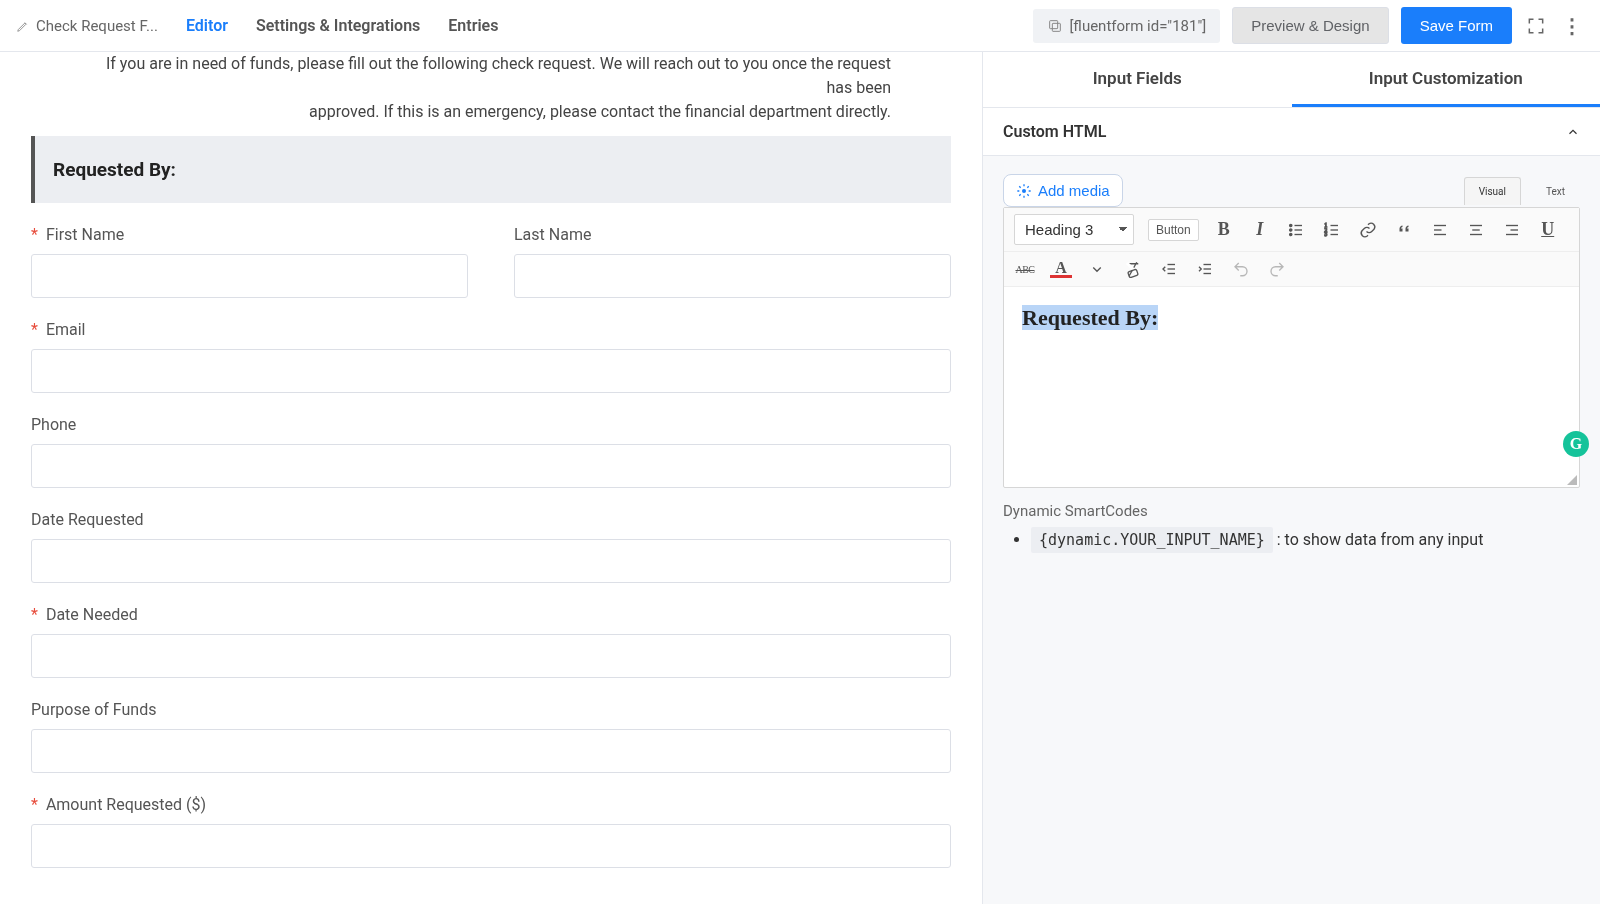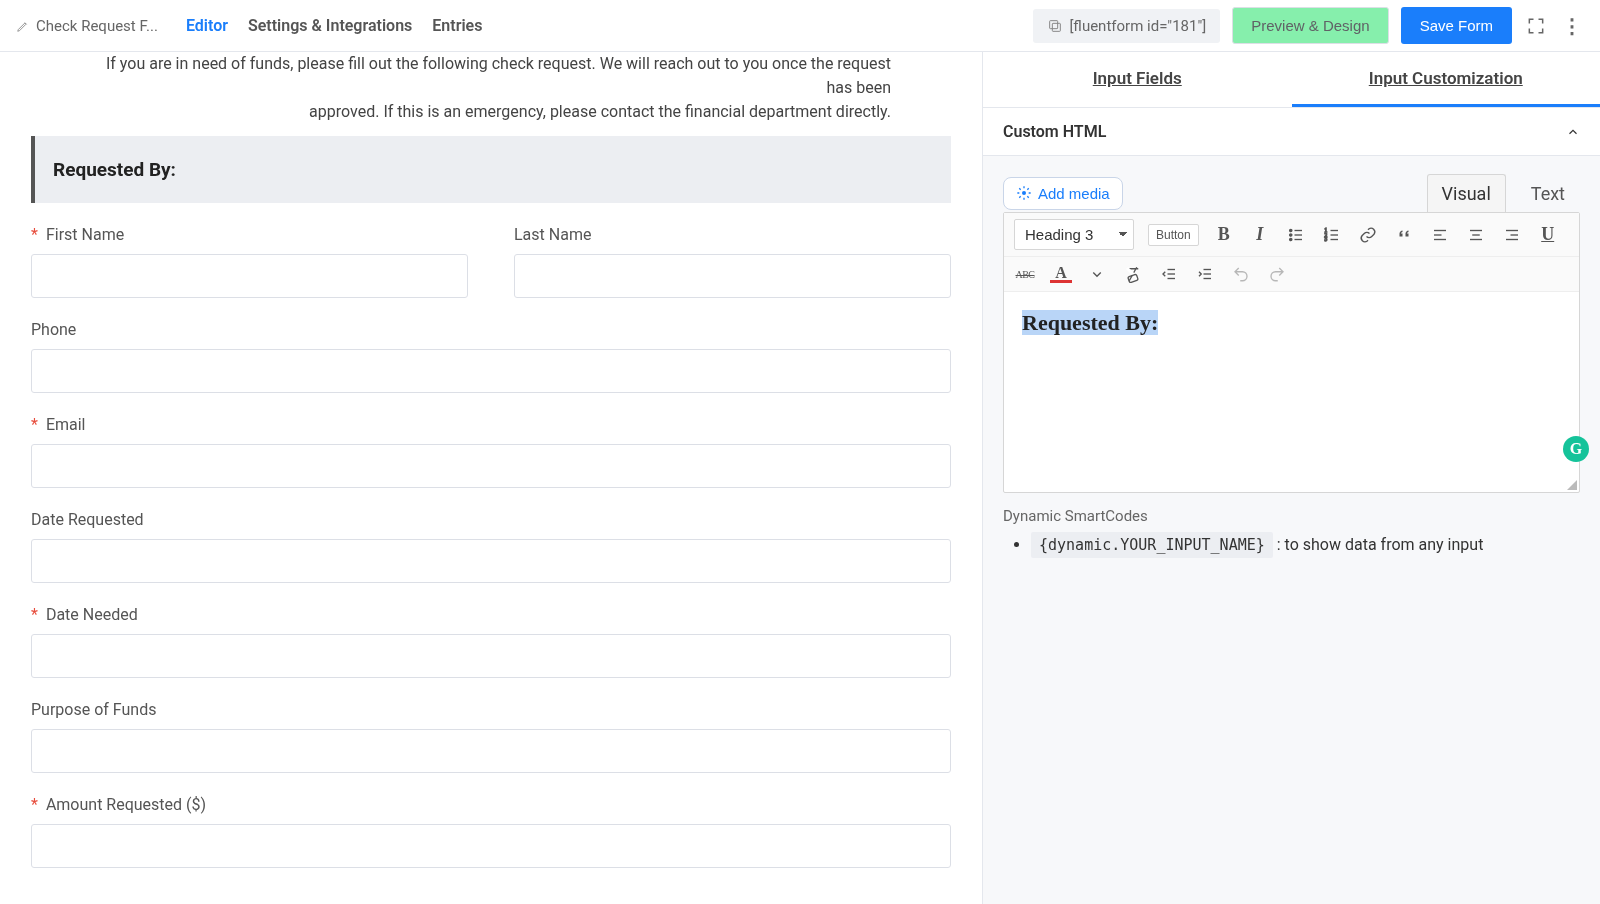--- a/index.html
+++ b/index.html
@@ -21,33 +21,33 @@
   padding: 0 16px;
   border-bottom: 1px solid #e4e7ed;
 }
 .topbar-left { display: flex; align-items: center; gap: 8px; }
 .form-title {
   display: flex; align-items: center; gap: 6px;
   color: #666; font-size: 15px; max-width: 160px;
   overflow: hidden; white-space: nowrap; text-overflow: ellipsis;
 }
 .pencil-icon { width: 14px; height: 14px; stroke: #888; fill: none; stroke-width: 1.5; }
-.nav-tabs { display: flex; gap: 20px; margin-left: 20px; }
+.nav-tabs { display: flex; gap: 28px; margin-left: 20px; }
 .nav-tab { font-size: 16px; color: #555; font-weight: 600; cursor: pointer; }
 .nav-tab.active { color: #1a7efb; }
 .topbar-right { display: flex; align-items: center; gap: 12px; }
 .shortcode-badge {
   display: flex; align-items: center; gap: 6px;
   background: #f0f2f5; color: #666; padding: 8px 14px;
   border-radius: 3px; font-size: 15px;
 }
 .copy-icon-svg { width: 16px; height: 16px; stroke: #888; fill: none; stroke-width: 1.5; }
 .btn {
   padding: 9px 18px; border-radius: 3px; font-size: 15px;
-  border: 1px solid transparent; cursor: pointer; background: #86efac;
+  border: 1px solid transparent; cursor: pointer; background: #e5e5e5;
 }
 .btn-outline { border-color: #dcdfe6; color: #606266; }
 .btn-primary { background: #1a7efb; color: #fff; }
 .icon-btn { width: 24px; height: 24px; display: flex; align-items: center; justify-content: center; cursor: pointer; color: #666; }
 .fs-icon svg { width: 20px; height: 20px; stroke: #666; fill: none; stroke-width: 1.8; }
 .dots-icon { font-size: 20px; font-weight: bold; }
 
 
 .main { display: flex; height: calc(100% - 48px); }
 .canvas { flex: 1; overflow-y: auto; padding: 0 18px 40px 18px; }
@@ -71,21 +71,21 @@
 }
 
 
 .sidebar {
   width: 618px; border-left: 1px solid #e4e7ed; background: #fff;
   display: flex; flex-direction: column;
 }
 .side-tabs { display: flex; border-bottom: 1px solid #e4e7ed; }
 .side-tab {
   flex: 1; text-align: center; padding: 16px 0; font-size: 17px;
-  font-weight: 600; color: #444; cursor: pointer; text-decoration: underline;
+  font-weight: 600; color: #444; cursor: pointer;
 }
 .side-tab.active { border-bottom: 3px solid #1a7efb; }
 .accordion-head {
   display: flex; justify-content: space-between; align-items: center;
   padding: 14px 20px; font-size: 16px; font-weight: 600; color: #333;
   border-bottom: 1px solid #e4e7ed; cursor: pointer;
 }
 .chev { width: 14px; height: 14px; stroke: #333; fill: none; stroke-width: 2; }
 .panel-body { background: #f7f8fa; padding: 18px 20px 28px 20px; flex: 1; overflow-y: auto; }
 .panel-label { color: #666; font-size: 15px; display: flex; align-items: center; gap: 6px; margin-bottom: 10px; }
@@ -95,21 +95,21 @@
 .editor-toolbar-row1 { display: flex; align-items: center; gap: 10px; margin-bottom: 0; }
 .add-media-btn {
   display: flex; align-items: center; gap: 6px;
   border: 1px solid #c9d5e8; background: #fff; color: #1a7efb;
   padding: 7px 12px; border-radius: 8px; font-size: 15px; cursor: pointer;
 }
 .gear-svg { width: 16px; height: 16px; fill: #1a7efb; }
 .ed-tabs { display: flex; gap: 10px; margin-left: auto; }
 .ed-tab {
   padding: 8px 14px; border: 1px solid transparent; border-bottom: none;
-  font-size: 18px; color: #555; cursor: pointer; border-radius: 3px 3px 0 0;
+  font-size: 10px; color: #555; cursor: pointer; border-radius: 3px 3px 0 0;
 }
 .ed-tab.active { border-color: #d6d6d6; background: #f5f5f5; color: #333; }
 
 .wysiwyg {
   border: 1px solid #d6d6d6; background: #fff; border-radius: 2px;
 }
 .tb-row {
   display: flex; align-items: center; gap: 14px; padding: 6px 10px;
   border-bottom: 1px solid #eee; flex-wrap: wrap; background: #fafafa;
 }
@@ -233,28 +233,28 @@
           <input class="field-input" style="">
         </div>
         <div class="field">
           <label class="field-label">Last Name</label>
           <input class="field-input" style="">
         </div>
       </div>
 
       <div class="field-row">
           <div class="field">
+        <label class="field-label"><span class="req-star">*</span><span>Email</span></label>
+        <input class="field-input" style="">
+      </div>
+        </div>
+
+      <div class="field-row">
+          <div class="field">
         <label class="field-label">Phone</label>
-        <input class="field-input" style="">
-      </div>
-        </div>
-
-      <div class="field-row">
-          <div class="field">
-        <label class="field-label"><span class="req-star">*</span><span>Email</span></label>
         <input class="field-input" style="">
       </div>
         </div>
 
       <div class="field-row">
           <div class="field">
         <label class="field-label">Date Requested</label>
         <input class="field-input" style="">
       </div>
         </div>

